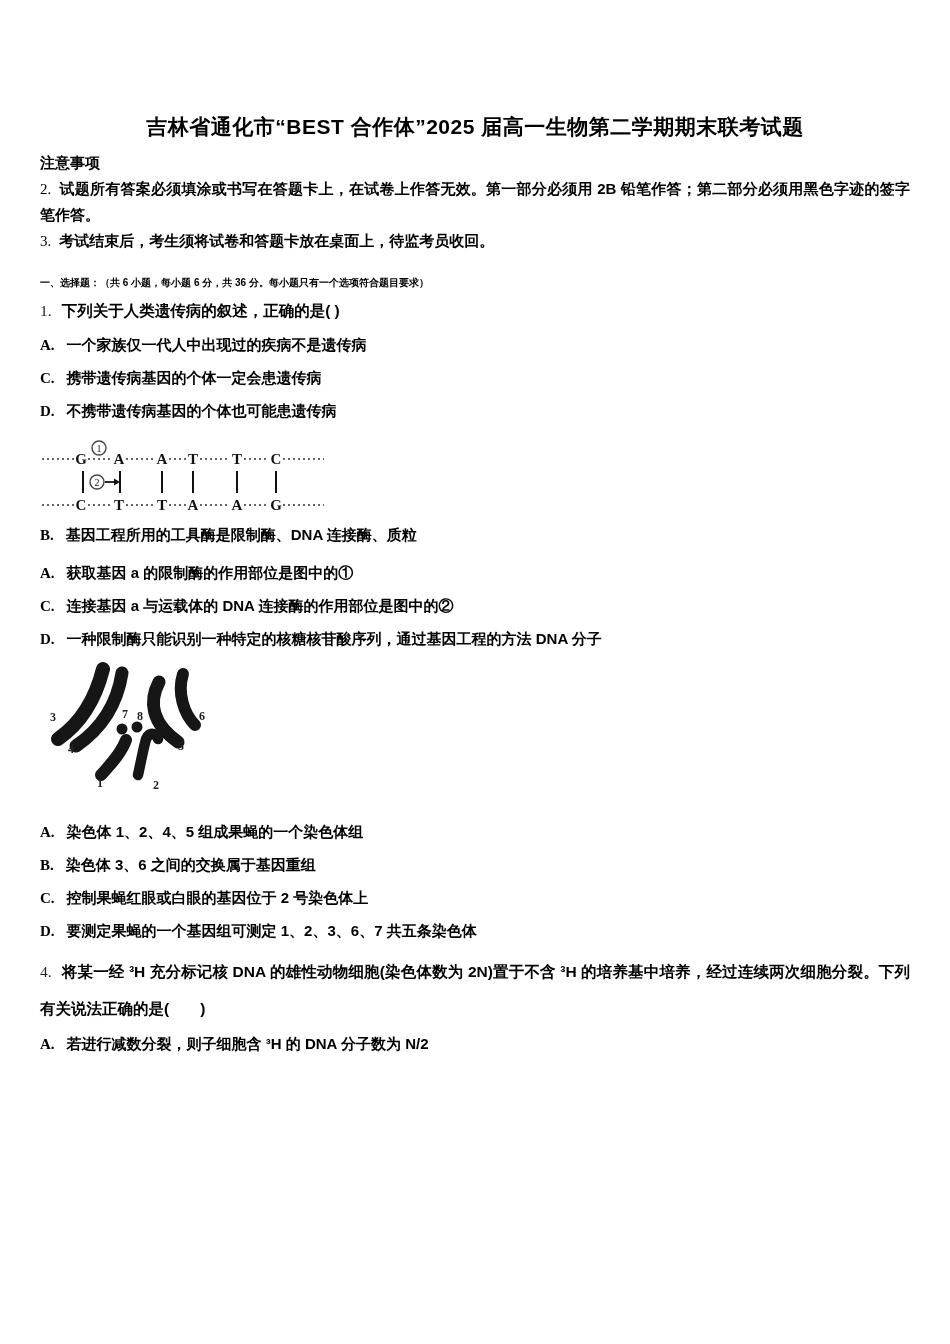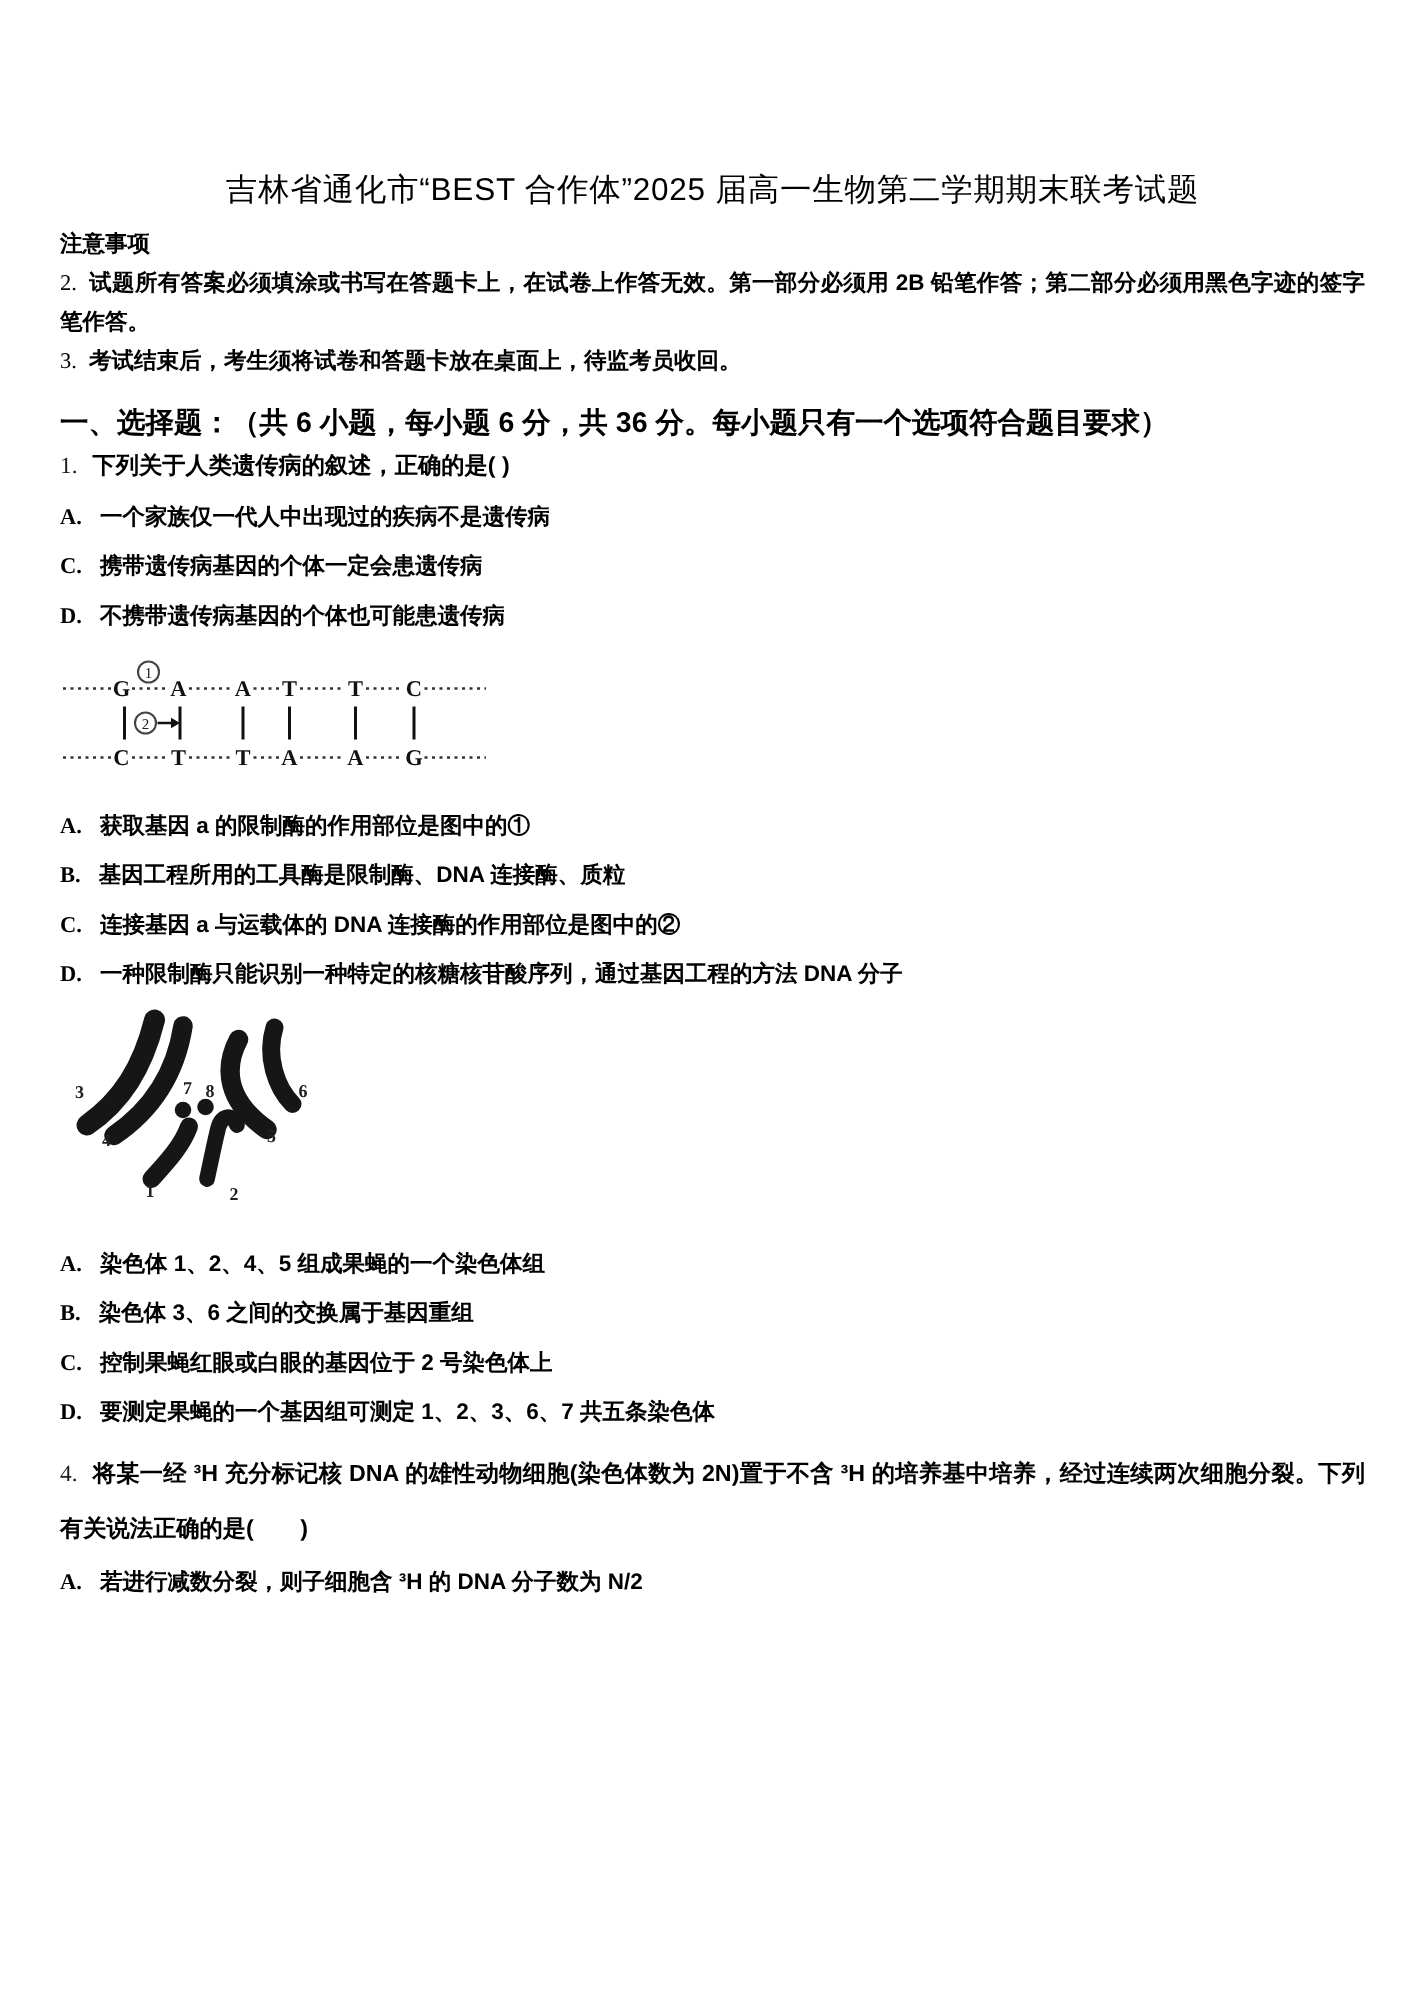--- a/index.html
+++ b/index.html
@@ -10,21 +10,21 @@
     background: #ffffff;
     color: #000;
     font-family: "Liberation Sans", sans-serif;
     overflow: hidden;
   }
   .content { padding: 112px 40px 0 40px; }
 
   .exam-title {
     text-align: center;
     font-size: 21px;
-    font-weight: normal;
+    font-weight: bold;
     line-height: 30px;
     letter-spacing: 0.5px;
     margin: 0;
   }
 
   .notice-heading {
     font-size: 15px;
     font-weight: bold;
     line-height: 26px;
     margin-top: 8px;
@@ -36,21 +36,21 @@
     text-align: justify;
   }
   .notice-item .num {
     font-family: "Liberation Serif", serif;
     font-weight: normal;
     margin-right: 8px;
   }
   .notice-item .cn { font-weight: bold; }
 
   .section-heading {
-    font-size: 19px;
+    font-size: 10px;
     font-weight: bold;
     line-height: 26px;
     margin-top: 16px;
   }
 
   .stem {
     font-size: 15.5px;
     line-height: 26px;
     margin: 0;
     text-align: justify;
@@ -181,22 +181,22 @@
         </g>
 
         <g>
           <circle cx="57" cy="53" r="7" fill="none" stroke="#444" stroke-width="1.4"></circle>
           <text class="circ-digit" x="57" y="57" text-anchor="middle">2</text>
           <line x1="65" y1="53" x2="75" y2="53" stroke="#111" stroke-width="1.8"></line>
           <polygon points="74,49.5 80,53 74,56.5" fill="#111"></polygon>
         </g>
       </svg>
 
+      <p class="option"><span class="olabel">B.</span><span class="cn">基因工程所用的工具酶是限制酶、DNA 连接酶、质粒</span></p>
       <p class="option q2-opts-first"><span class="olabel">A.</span><span class="cn">获取基因 a 的限制酶的作用部位是图中的①</span></p>
-      <p class="option"><span class="olabel">B.</span><span class="cn">基因工程所用的工具酶是限制酶、DNA 连接酶、质粒</span></p>
       <p class="option"><span class="olabel">C.</span><span class="cn">连接基因 a 与运载体的 DNA 连接酶的作用部位是图中的②</span></p>
       <p class="option"><span class="olabel">D.</span><span class="cn">一种限制酶只能识别一种特定的核糖核苷酸序列，通过基因工程的方法 DNA 分子</span></p>
     </div>
 
     <div>
 
       <svg class="chrom-figure" width="215" height="140" viewBox="0 0 215 140">
         <g stroke="#161616" fill="none" stroke-linecap="round">
           <path d="M 58 8 C 50 40, 36 62, 13 78" stroke-width="14"></path>
           <path d="M 77 12 C 72 44, 56 68, 31 85" stroke-width="13"></path>

